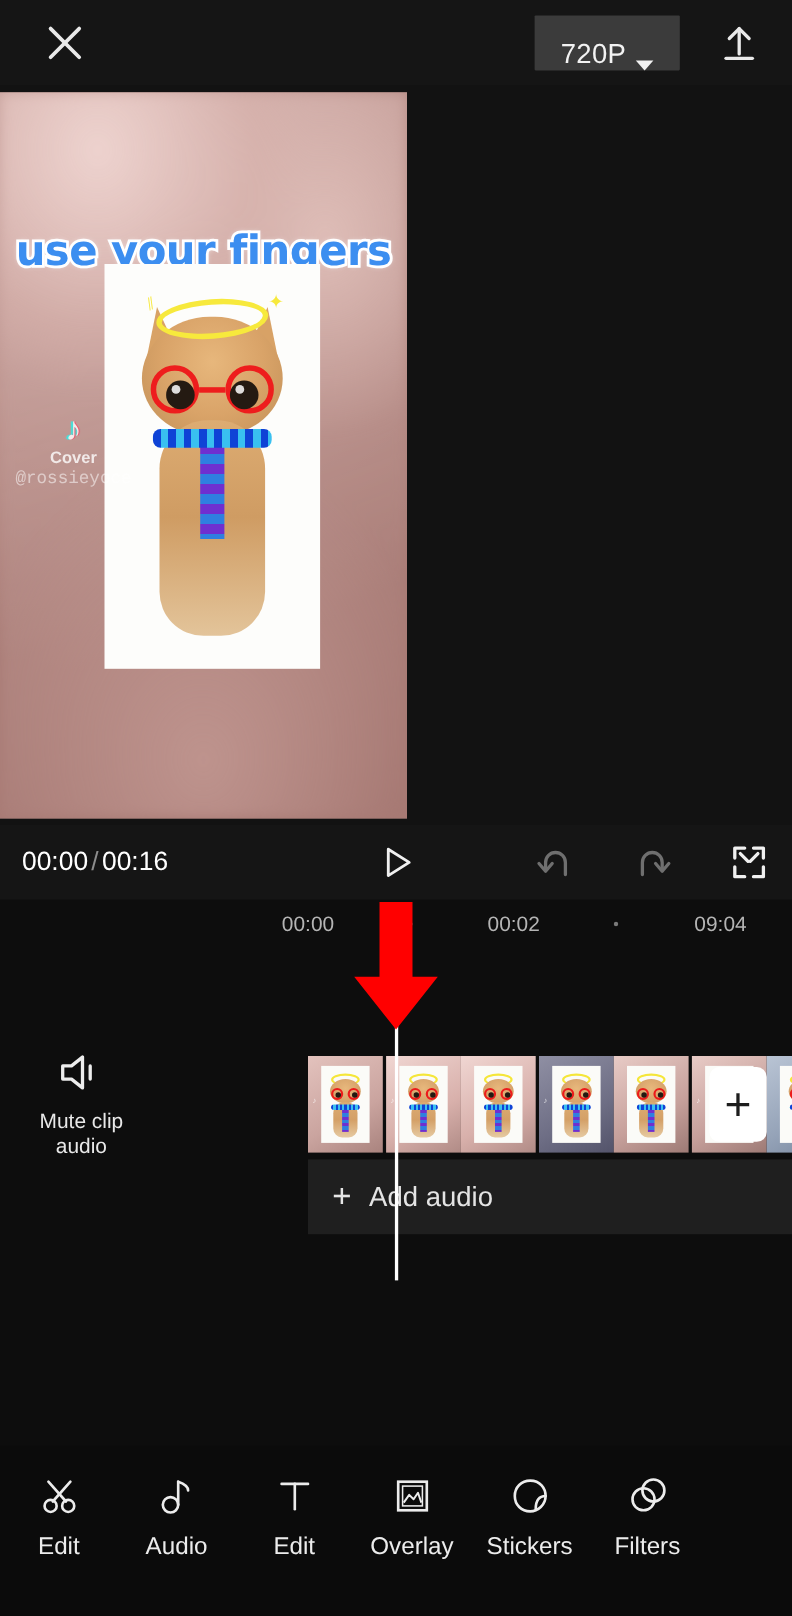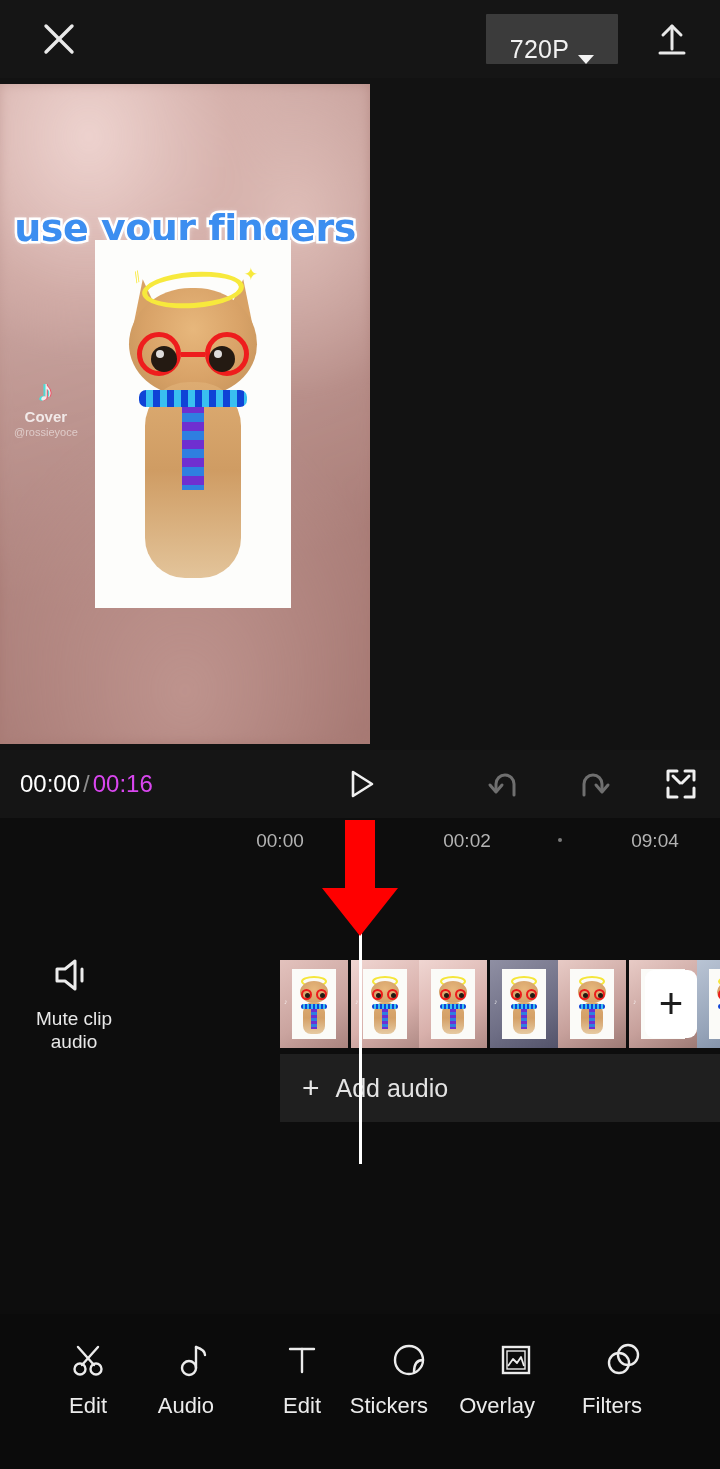--- a/index.html
+++ b/index.html
@@ -170,33 +170,33 @@
     paint-order: stroke fill;
     text-shadow: 0 0 5px rgba(255,255,255,.9);
     transform: translateX(30px);
   }
   .tiktok-wm {
     position: absolute; left: 14px; top: 292px;
     text-align: center; opacity: .8;
   }
   .tt-note { font-size: 30px; color: #fff; line-height: 1; filter: drop-shadow(1.5px 0 0 #ff3b5c) drop-shadow(-1.5px 0 0 #25f4ee); }
   .tt-name { font-size: 15px; font-weight: bold; color: #fff; margin-top: 2px; }
-  .tt-handle { font-size: 11px; color: rgba(255,255,255,.65); margin-top: 1px; }
+  .tt-handle { font-size: 16px; color: rgba(255,255,255,.65); margin-top: 1px; font-family: Liberation Mono, monospace; }
 
   
   .playbar {
     flex: 0 0 68px; height: 68px;
     background: #151515;
     display: flex; align-items: center;
     position: relative;
   }
   .time { position: absolute; left: 20px; font-size: 24px; }
   .time .cur { color: #fff; }
   .time .sep { color: #8d8d8d; margin: 0 3px; }
-  .time .tot { color: #d946ef; }
+  .time .tot { color: #ffffff; }
   .play-btn {
     position: absolute; left: 50%; transform: translateX(-50%);
     width: 46px; height: 46px; display: flex; align-items: center; justify-content: center;
   }
   .pb-right { position: absolute; right: 18px; display: flex; align-items: center; gap: 46px; }
   .ico-btn { width: 42px; height: 42px; display: flex; align-items: center; justify-content: center; }
 
   
   .timeline {
     flex: 1 1 auto;
@@ -324,21 +324,21 @@
   
   .toolbar {
     flex: 0 0 129px; height: 129px;
     background: #0b0b0b;
     display: flex; align-items: flex-start;
     padding-top: 26px;
     overflow: hidden;
   }
   .tool {
     flex: 0 0 107px;
-    display: flex; flex-direction: column; align-items: flex-end; gap: 13px;
+    display: flex; flex-direction: column; align-items: center; gap: 13px;
   }
   .tool .tlabel { font-size: 22px; color: #ececec; white-space: nowrap; }
   .tool .ticon { height: 40px; display: flex; align-items: center; justify-content: center; }
 </style>
 </head>
 <body>
 
 <div id="app">
 
   <div class="topbar">
@@ -648,36 +648,36 @@
           <line x1="7" y1="8" x2="31" y2="8" stroke="#ececec" stroke-width="2.4" stroke-linecap="round"></line>
           <line x1="19" y1="8" x2="19" y2="31" stroke="#ececec" stroke-width="2.4" stroke-linecap="round"></line>
         </svg>
       </span>
       <span class="tlabel">Edit</span>
     </div>
 
     <div class="tool">
       <span class="ticon">
         <svg width="38" height="38" viewBox="0 0 38 38">
-          <path d="M19 5 C28 5 33 12 33 19 C33 27 26 33 19 33 C11 33 5 27 5 19 C5 11 11 5 19 5 Z" fill="none" stroke="#ececec" stroke-width="2.4"></path>
-          <path d="M33 19 C27 19 24 23 24 31" fill="none" stroke="#ececec" stroke-width="2.4" stroke-linecap="round"></path>
+          <rect x="6" y="6" width="26" height="26" fill="none" stroke="#ececec" stroke-width="2.4"></rect>
+          <rect x="10" y="10" width="18" height="18" fill="none" stroke="#ececec" stroke-width="1.4"></rect>
+          <polyline points="11,25 16,18 20,22 24,16 27,25" fill="none" stroke="#ececec" stroke-width="1.8" stroke-linejoin="round"></polyline>
         </svg>
       </span>
-      <span class="tlabel">Stickers</span>
+      <span class="tlabel">Overlay</span>
     </div>
 
     <div class="tool">
       <span class="ticon">
         <svg width="38" height="38" viewBox="0 0 38 38">
-          <rect x="6" y="6" width="26" height="26" fill="none" stroke="#ececec" stroke-width="2.4"></rect>
-          <rect x="10" y="10" width="18" height="18" fill="none" stroke="#ececec" stroke-width="1.4"></rect>
-          <polyline points="11,25 16,18 20,22 24,16 27,25" fill="none" stroke="#ececec" stroke-width="1.8" stroke-linejoin="round"></polyline>
+          <path d="M19 5 C28 5 33 12 33 19 C33 27 26 33 19 33 C11 33 5 27 5 19 C5 11 11 5 19 5 Z" fill="none" stroke="#ececec" stroke-width="2.4"></path>
+          <path d="M33 19 C27 19 24 23 24 31" fill="none" stroke="#ececec" stroke-width="2.4" stroke-linecap="round"></path>
         </svg>
       </span>
-      <span class="tlabel">Overlay</span>
+      <span class="tlabel">Stickers</span>
     </div>
 
 
     <div class="tool">
       <span class="ticon">
         <svg width="38" height="38" viewBox="0 0 38 38">
           <circle cx="15" cy="22" r="10" fill="none" stroke="#ececec" stroke-width="2.4"></circle>
           <circle cx="24" cy="14" r="10" fill="none" stroke="#ececec" stroke-width="2.4"></circle>
         </svg>
       </span>

